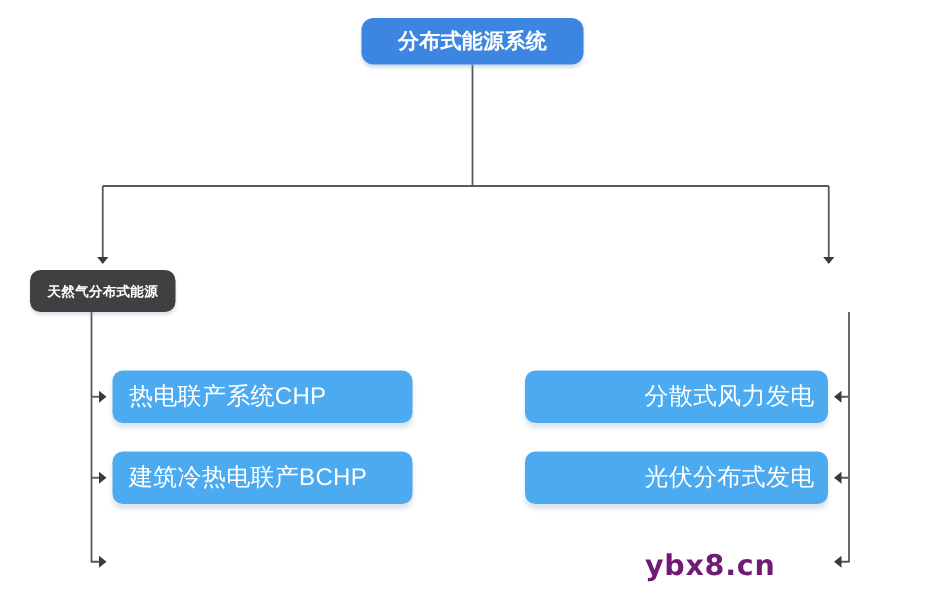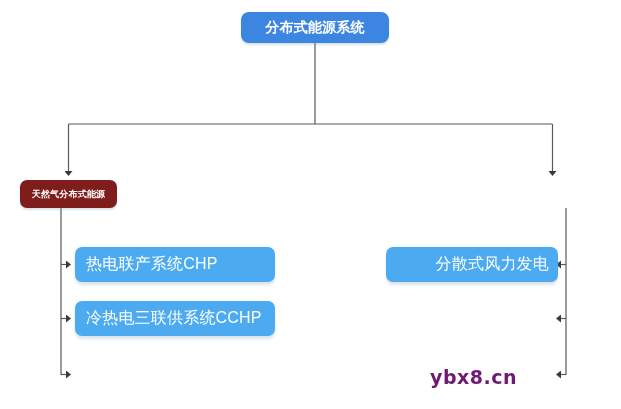--- a/index.html
+++ b/index.html
@@ -46,21 +46,21 @@
     font-size: 14px;
     font-weight: bold;
     border-radius: 8px;
     box-shadow: 0 2px 2px rgba(120,150,180,0.28);
   }
   
   .node-l2 {
     top: 180px;
     width: 97px;
     height: 28px;
-    background: #7f1d1d;
+    background: #404040;
     justify-content: center;
     font-size: 9px;
     font-weight: bold;
     border-radius: 7px;
     box-shadow: 0 2px 2px rgba(120,150,180,0.28);
   }
   .node-l2.left  { left: 20px; }
   .node-l2.right { left: 520px; }
 
   
@@ -72,24 +72,23 @@
     box-shadow: 0 3px 3px rgba(140,165,190,0.30);
   }
   .leaf-left {
     left: 75px;
     width: 200px;
     justify-content: flex-start;
     padding-left: 11px;
   }
   .leaf-right {
     left: 350px;
-    width: 172px;
+    width: 202px;
     justify-content: flex-end;
     padding-right: 9px;
-    margin-left: 36px;
   }
   .row-a { top: 247px; }
   .row-b { top: 301px; }
   .row-c { top: 357px; }
 
   .watermark {
     position: absolute;
     left: 430px;
     top: 366px;
     font-size: 19px;
@@ -136,19 +135,20 @@
       <path d="M566,318.5 L559,318.5" marker-end="url(#arrowDown)"></path>
       <path d="M566,374.5 L559,374.5" marker-end="url(#arrowDown)"></path>
     </g>
   </svg>
 
   <div class="node node-root">分布式能源系统</div>
 
   <div class="node node-l2 left">天然气分布式能源</div>
 
   <div class="node node-leaf leaf-left row-a">热电联产系统CHP</div>
-  <div class="node node-leaf leaf-left row-b">冷热电三联供系统CCHP</div>
+  <div class="node node-leaf leaf-left row-b">建筑冷热电联产BCHP</div>
 
   <div class="node node-leaf leaf-right row-a">分散式风力发电</div>
+  <div class="node node-leaf leaf-right row-b">光伏分布式发电</div>
 
   <div class="watermark">ybx8.cn</div>
 
 </div>
 
 </body></html>

